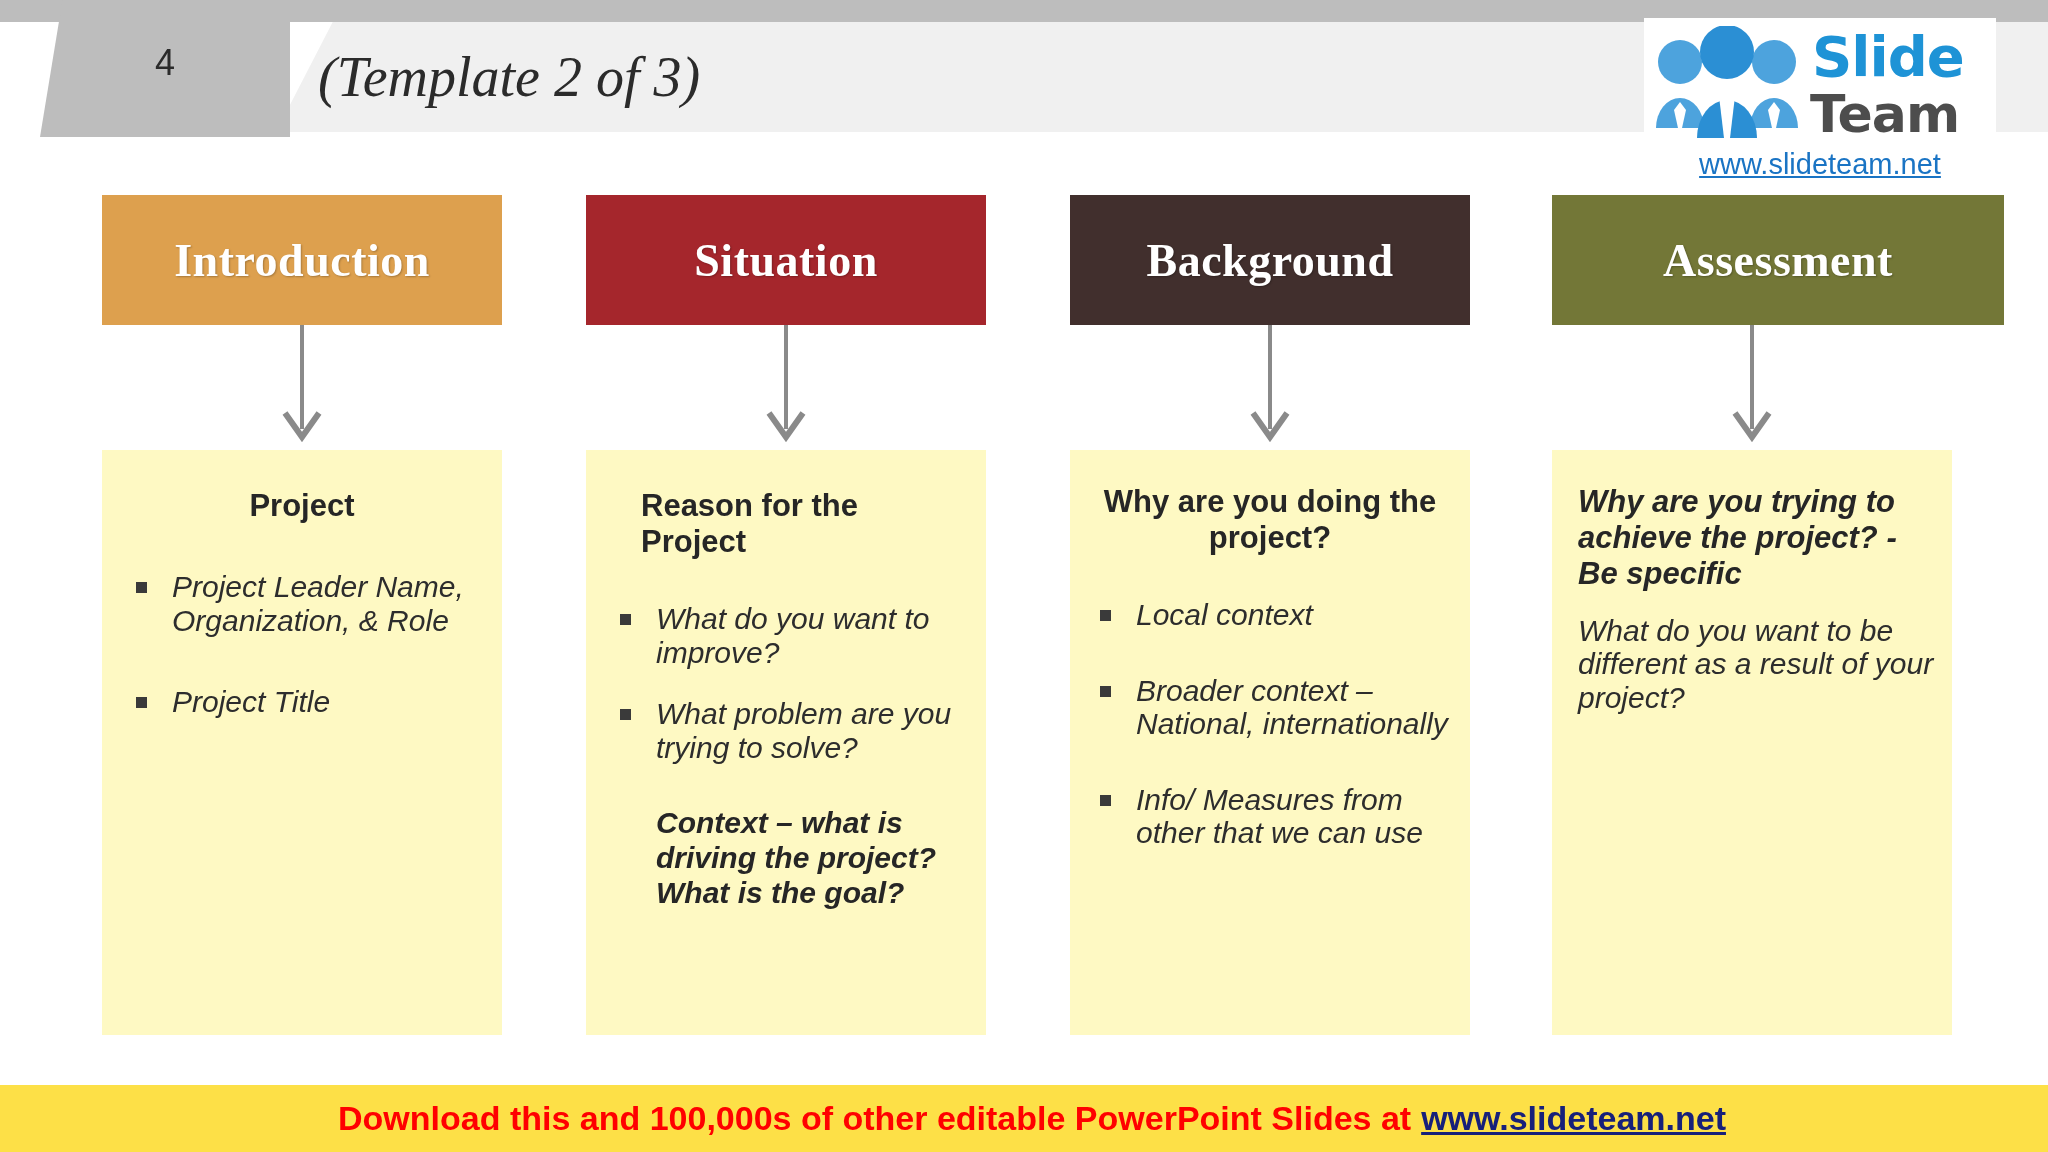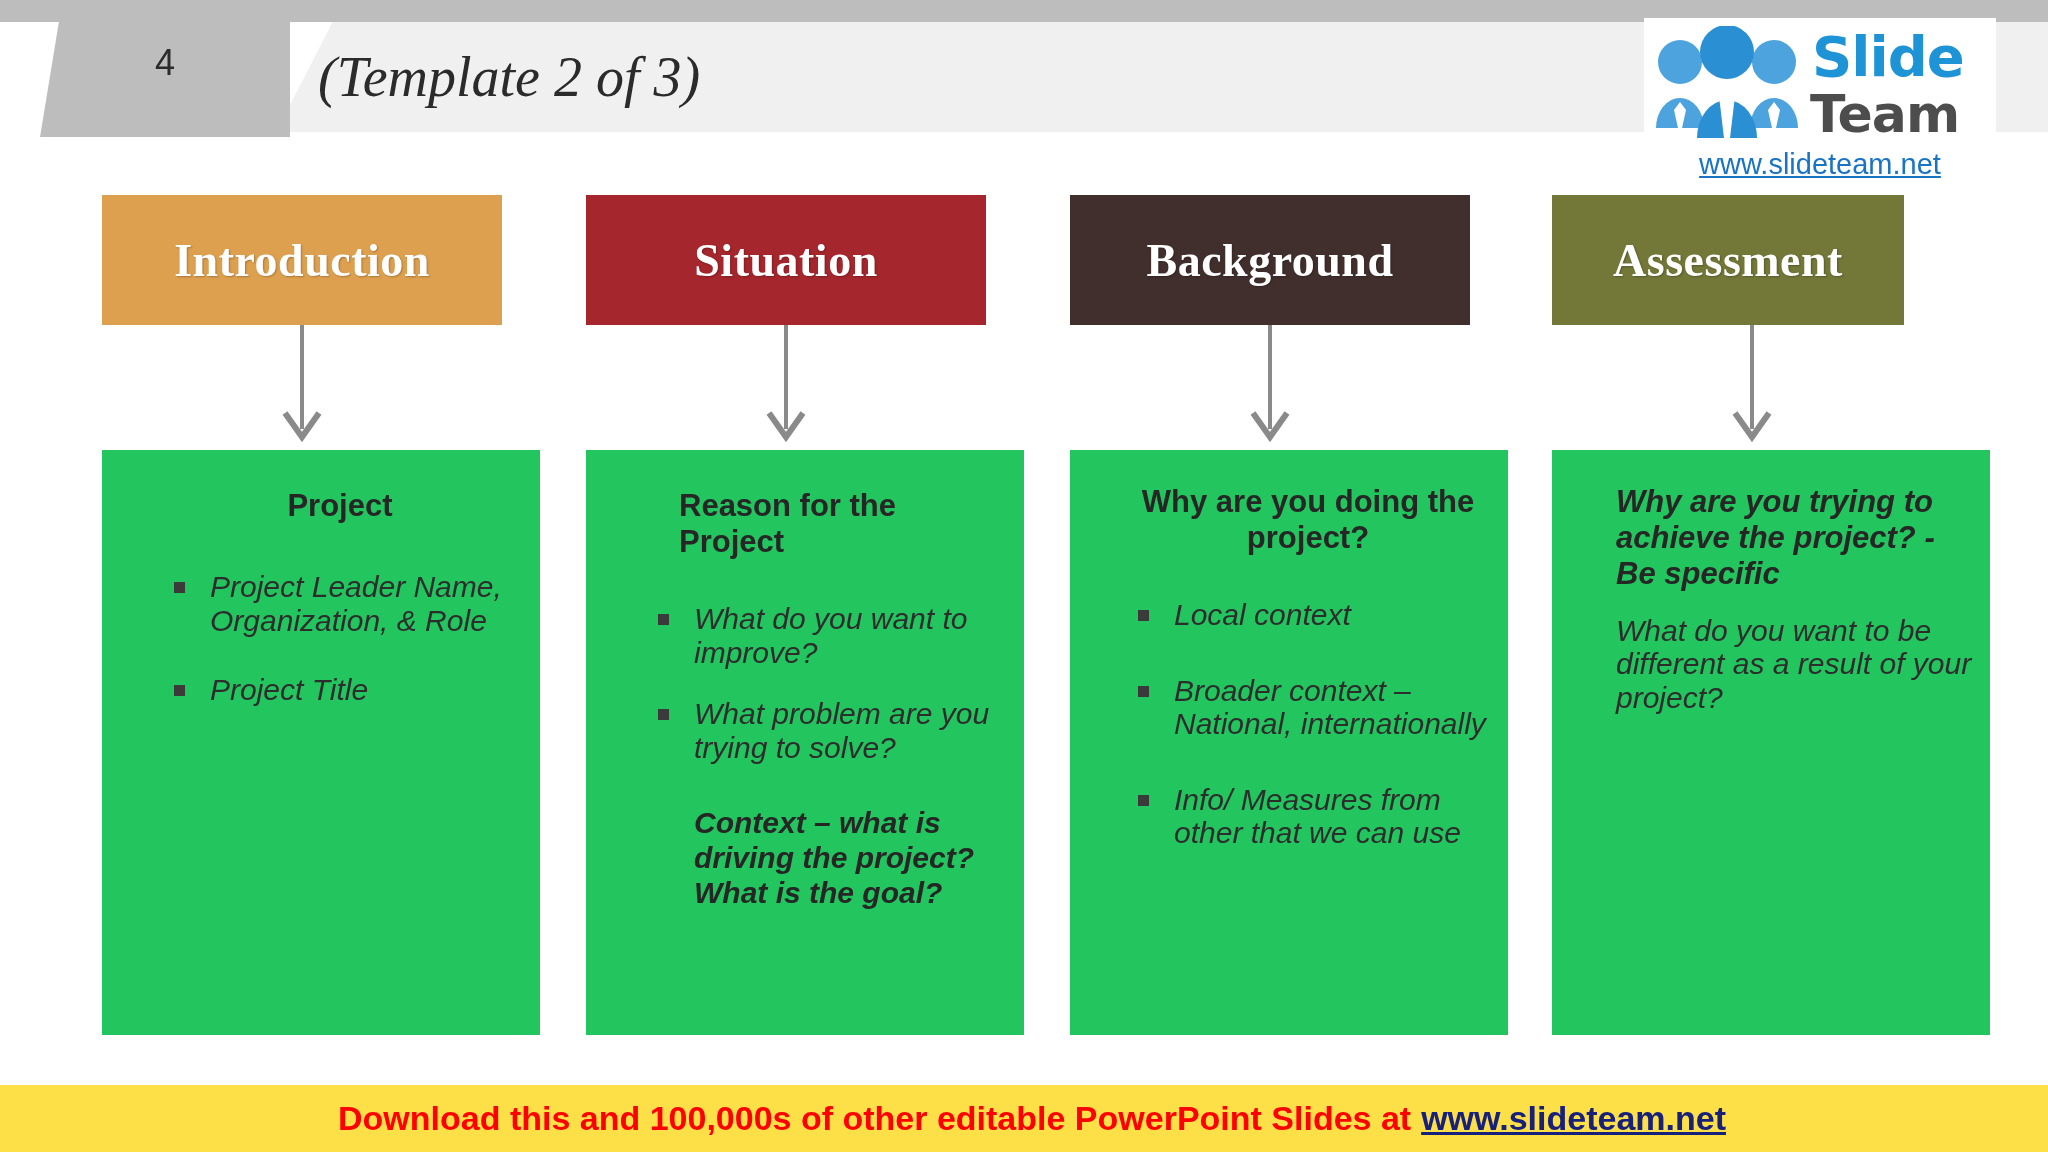--- a/index.html
+++ b/index.html
@@ -61,21 +61,21 @@
   .col{position:absolute;top:0;}
   .hdr{
     position:absolute;color:#fff;
     font-family:"Liberation Serif", serif;font-weight:700;
     display:flex;align-items:center;justify-content:center;
     font-size:46px;letter-spacing:.5px;
     text-shadow:1px 1px 2px rgba(0,0,0,.25);
   }
   .arrow{position:absolute;}
   .arrow svg{display:block;}
-  .panel{position:absolute;background:#22c55e;padding-left:38px;}
+  .panel{position:absolute;background:#fef9c3;}
   .panel .ptitle{
     font-weight:700;color:#262626;font-size:31px;line-height:1.16;
     font-family:"Liberation Sans", sans-serif;
   }
   .panel .ptitle.center{text-align:center;}
   .panel .ptitle.bolditalic{font-style:italic;}
   .panel ul{list-style:none;margin:0;padding:0;}
   .panel li{
     position:relative;padding-left:48px;margin-bottom:28px;
     font-style:italic;font-size:30px;line-height:1.12;color:#2d2d2d;
@@ -153,21 +153,21 @@
         <polyline points="7,88 24,112 41,88" fill="none" stroke="#8a8a8a" stroke-width="6"></polyline>
       </svg>
     </div>
     <div class="panel" style="left:102px;top:450px;width:400px;height:585px;">
       <div class="ptitle center" style="margin:38px 24px 0 24px;">Project</div>
       <ul style="margin:46px 22px 0 22px;">
         <li>
           <span class="bul"></span>
           <span>Project Leader Name, Organization, &amp; Role</span>
         </li>
-        <li style="margin-top:36px;">
+        <li style="margin-top:48px;">
           <span class="bul"></span>
           <span>Project Title</span>
         </li>
       </ul>
     </div>
   </div>
 
   <div class="col">
     <div class="hdr" style="left:586px;top:195px;width:400px;height:130px;background:#a5262c;">
       <span>Situation</span>
@@ -217,21 +217,21 @@
         </li>
         <li style="margin-top:42px;">
           <span class="bul"></span>
           <span>Info/ Measures from other that we can use</span>
         </li>
       </ul>
     </div>
   </div>
 
   <div class="col">
-    <div class="hdr" style="left:1552px;top:195px;width:352px;height:130px;background:#737737;">
+    <div class="hdr" style="left:1552px;top:195px;width:452px;height:130px;background:#737737;">
       <span>Assessment</span>
     </div>
     <div class="arrow" style="left:1728px;top:325px;">
       <svg width="48" height="120" viewBox="0 0 48 120">
         <line x1="24" y1="0" x2="24" y2="104" stroke="#8a8a8a" stroke-width="4"></line>
         <polyline points="7,88 24,112 41,88" fill="none" stroke="#8a8a8a" stroke-width="6"></polyline>
       </svg>
     </div>
     <div class="panel" style="left:1552px;top:450px;width:400px;height:585px;">
       <div class="ptitle bolditalic" style="margin:34px 18px 0 26px;">Why are you trying to achieve the project? - Be specific</div>

